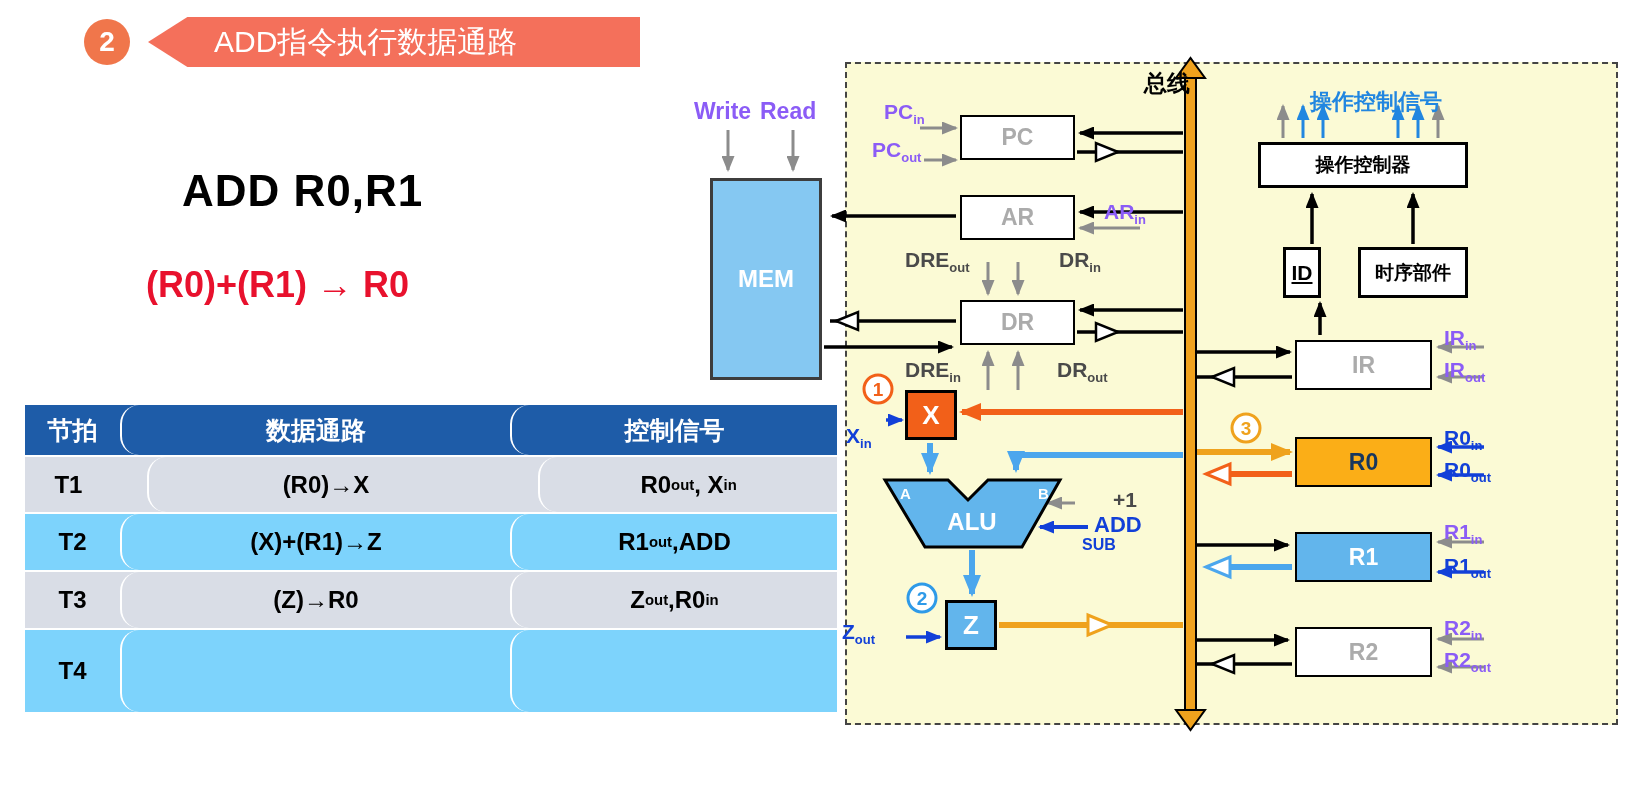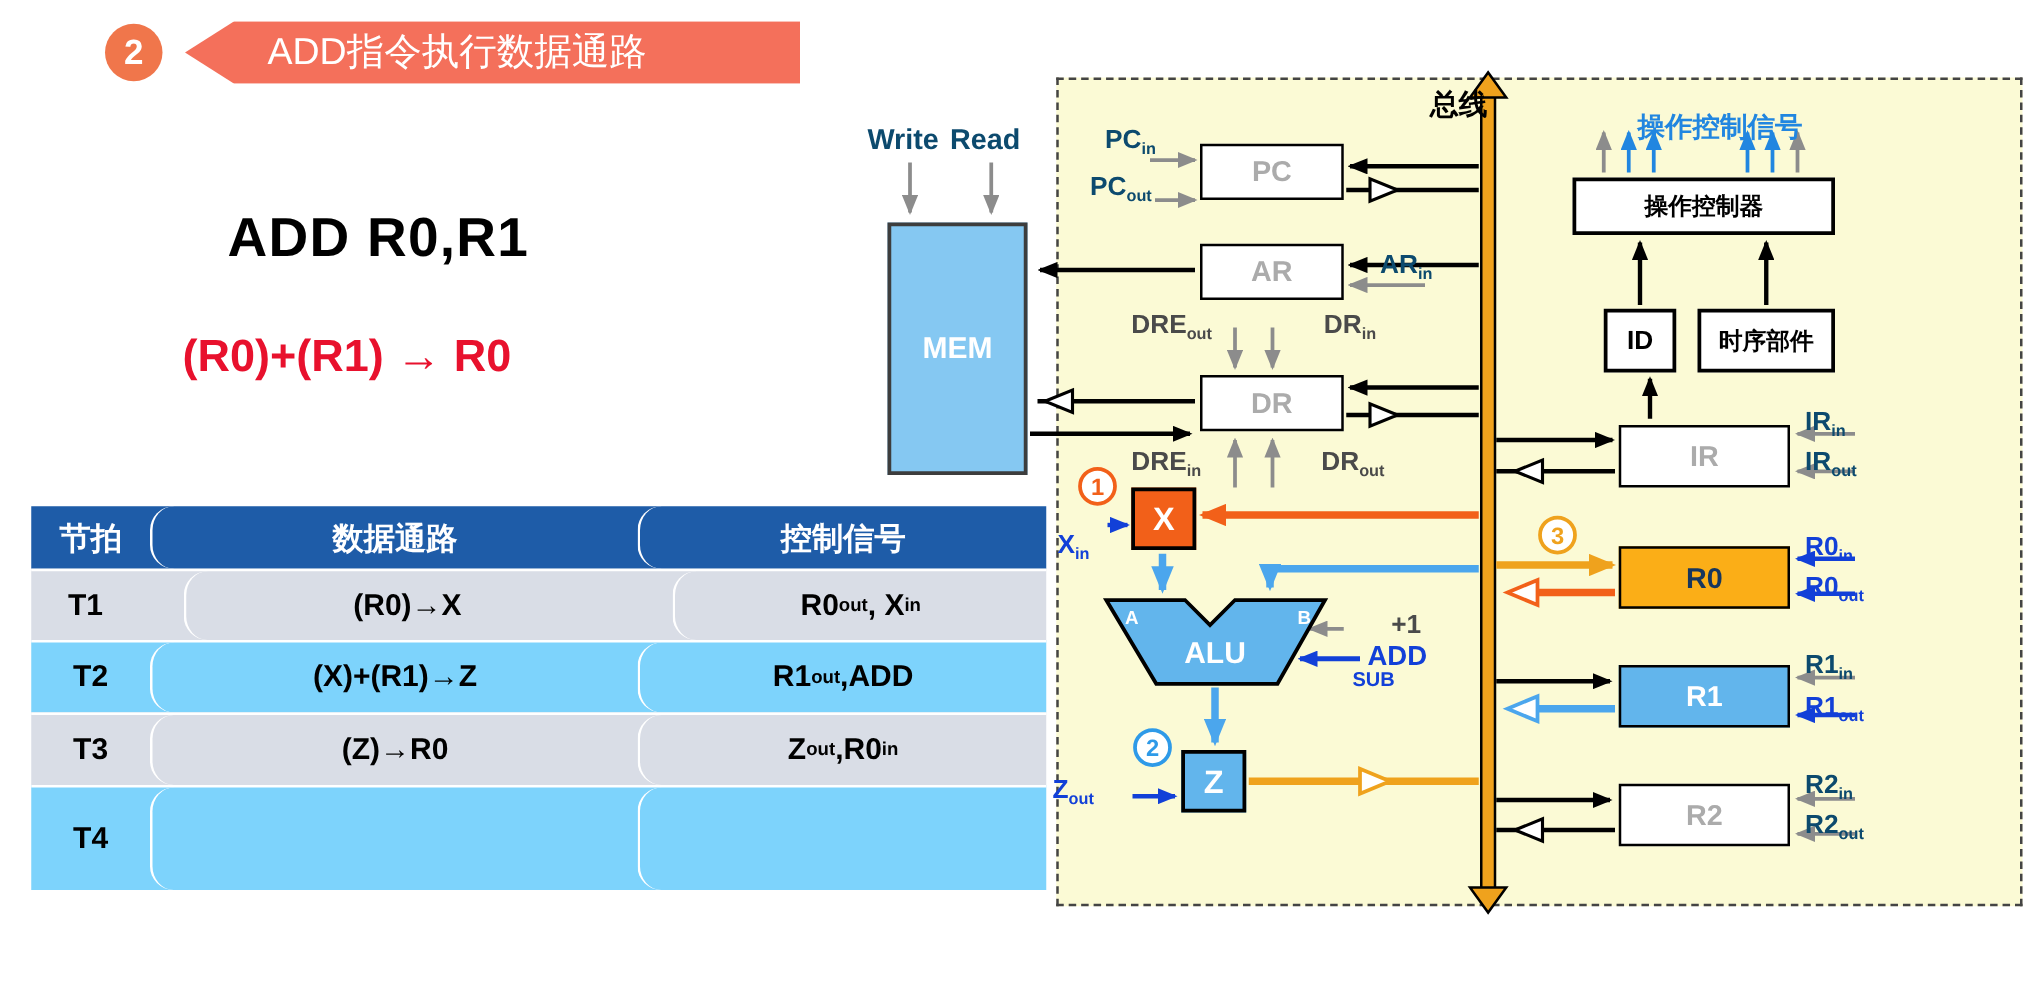--- a/index.html
+++ b/index.html
@@ -51,25 +51,25 @@
   .b-dr  { left:960px; top:300px; width:115px; height:45px; }
   .b-ir  { left:1295px; top:340px; width:137px; height:50px; }
   .b-r0  { left:1295px; top:437px; width:137px; height:50px; background:#FBAE17; color:#17365D; }
   .b-r1  { left:1295px; top:532px; width:137px; height:50px; background:#62B5EC; color:#fff; font-weight:600; }
   .b-r2  { left:1295px; top:627px; width:137px; height:50px; }
   .b-x   { left:905px; top:390px; width:52px; height:50px; background:#F26019; color:#fff; font-size:26px; border-width:3px; }
   .b-z   { left:945px; top:600px; width:52px; height:50px; background:#62B5EC; color:#fff; font-size:26px; border-width:3px; }
   .b-mem { left:710px; top:178px; width:112px; height:202px; background:#85C8F2; color:#fff;
     font-size:24px; border:3.5px solid #3d3d3d; }
   .b-ctrl { left:1258px; top:142px; width:210px; height:46px; border-width:3px; font-size:19px; color:#000; }
-  .b-id  { left:1283px; top:247px; width:58px; height:51px; border-width:3px; font-size:21px; color:#000; }
+  .b-id  { left:1283px; top:247px; width:38px; height:51px; border-width:3px; font-size:21px; color:#000;text-decoration:underline; }
   .b-tim { left:1358px; top:247px; width:110px; height:51px; border-width:3px; font-size:19px; color:#000; }
 
   
-  .lbl { position:absolute; font-weight:bold; white-space:nowrap; z-index:5; font-size:21px; color:#0c4a6e; }
+  .lbl { position:absolute; font-weight:bold; white-space:nowrap; z-index:5; font-size:21px; color:#8b5cf6; }
   .lbl sub { font-size:0.62em; }
   .dk { color:#4A4A4A;margin-left:33px; }
   .bl { color:#1240D8; }
   .busname { color:#000; font-size:23px; }
   .ctrlsig { color:#2186E0; font-size:22px; }
 </style>
 </head>
 <body>
 
 <div class="stage">

